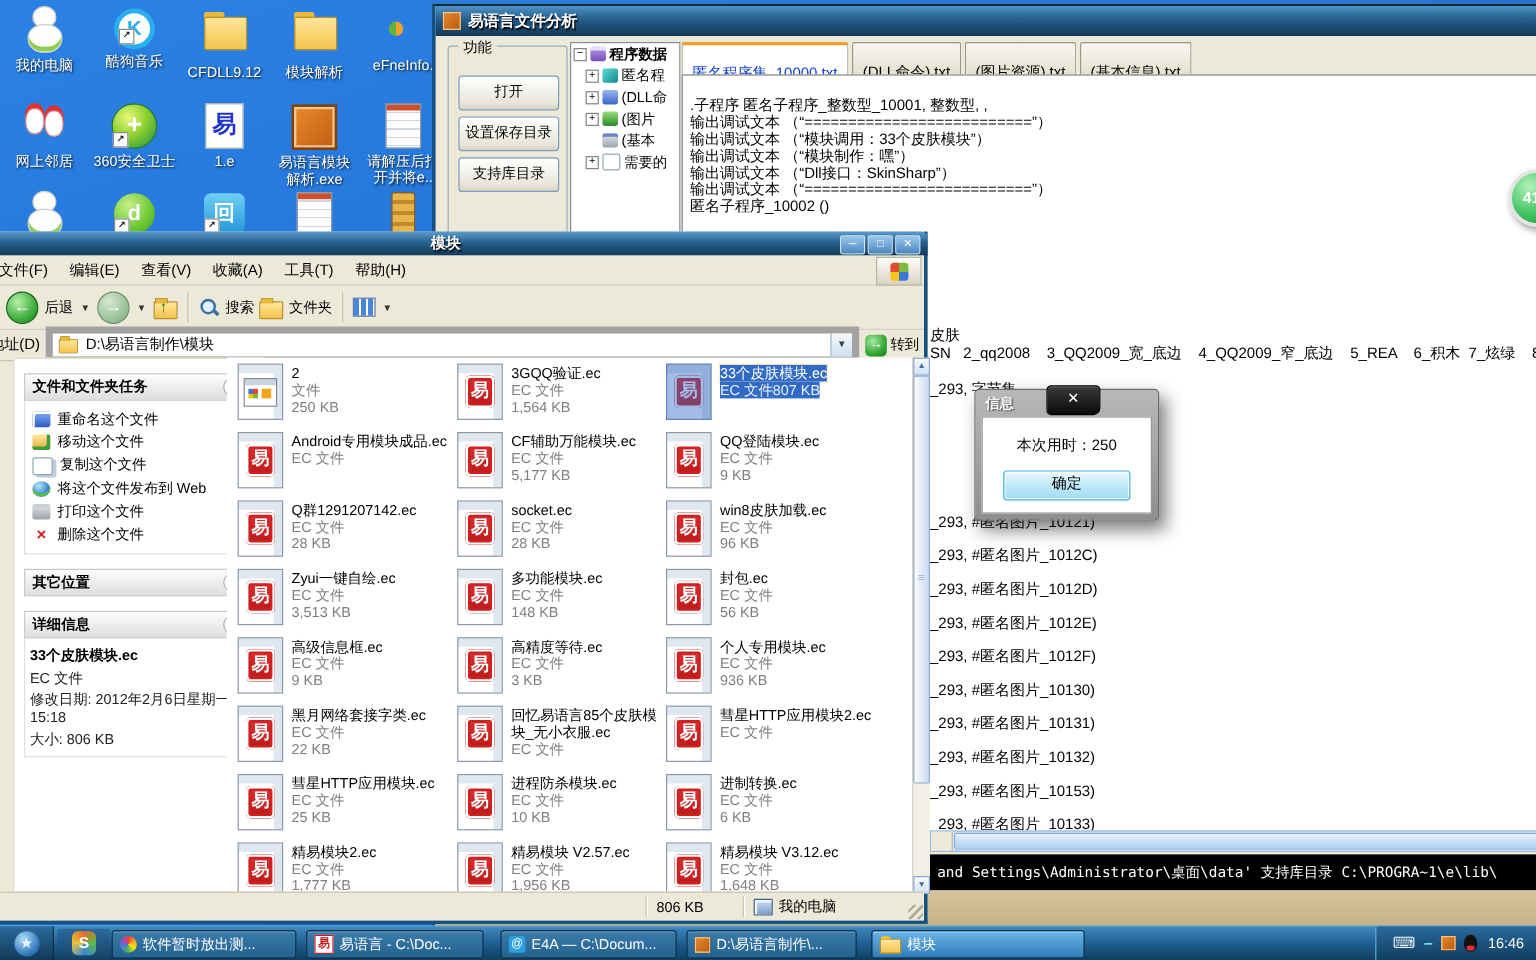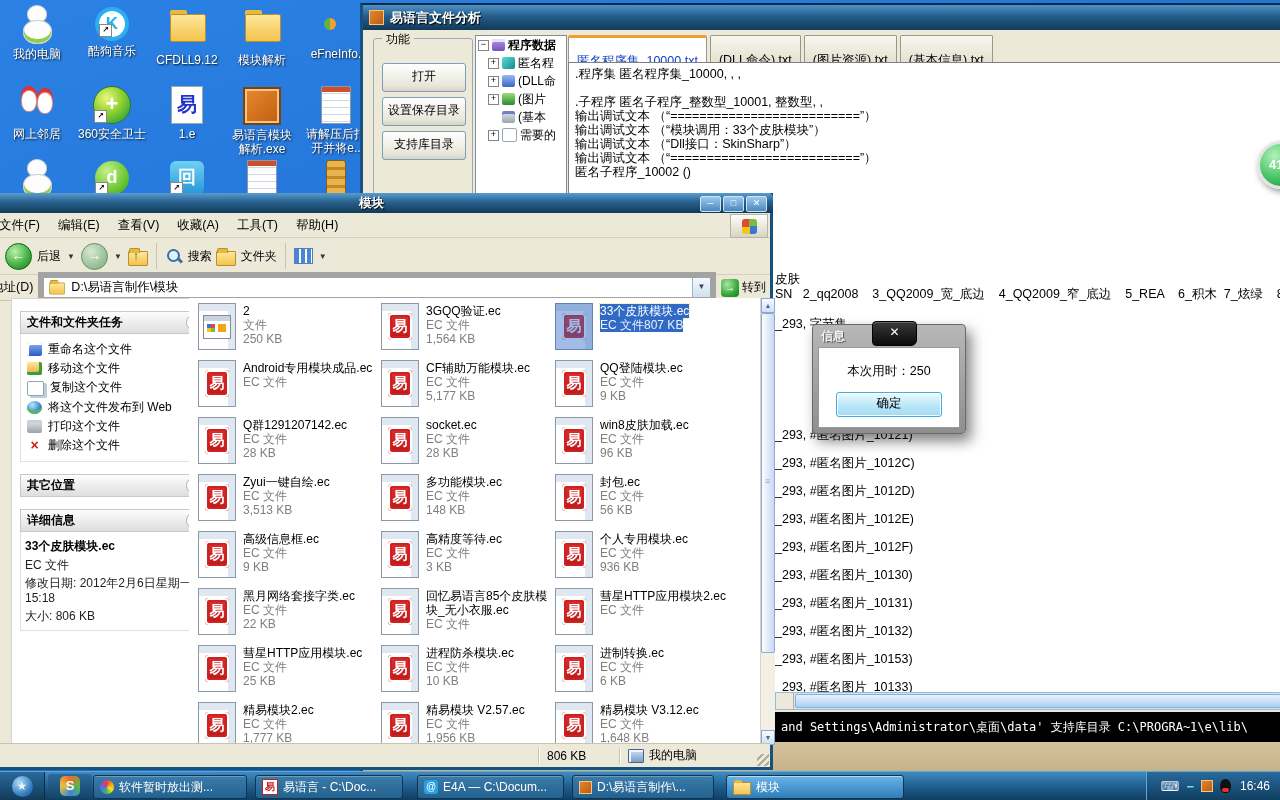--- a/index.html
+++ b/index.html
@@ -266,21 +266,21 @@
           <div>需要的</div>
         </div>
       </div>
     <div class="tabbar" id="tabbar">
         <div class="tab active">匿名程序集_10000.txt</div>
         <div class="tab">(DLL命令).txt</div>
         <div class="tab">(图片资源).txt</div>
         <div class="tab">(基本信息).txt</div>
       </div>
     <div class="textarea">
-      <div class="code" id="code-lines"><div>.程序集 匿名程序集_10000, , ,</div><div>&nbsp;</div><div>.子程序 匿名子程序_整数型_10001, 整数型, ,</div><div>输出调试文本 （“==========================”）</div><div>输出调试文本 （“模块调用：33个皮肤模块”）</div><div>输出调试文本 （“Dll接口：SkinSharp”）</div><div>输出调试文本 （“==========================”）</div><div>匿名子程序_10002 ()</div></div>
+      <div class="code" id="code-lines"><div>&nbsp;</div><div>.子程序 匿名子程序_整数型_10001, 整数型, ,</div><div>输出调试文本 （“==========================”）</div><div>输出调试文本 （“模块调用：33个皮肤模块”）</div><div>输出调试文本 （“模块制作：嘿”）</div><div>输出调试文本 （“Dll接口：SkinSharp”）</div><div>输出调试文本 （“==========================”）</div><div>匿名子程序_10002 ()</div></div>
       <div id="fragments">
           <div class="frag" style="left: 206px; top: 208px;">皮肤</div>
           <div class="frag" style="left: 206px; top: 223px;">SN   2_qq2008    3_QQ2009_宽_底边    4_QQ2009_窄_底边    5_REA    6_积木  7_炫绿    8</div>
           <div class="frag" style="left: 206px; top: 253px;">_293, 字节集, , ,</div>
           <div class="frag" style="left: 206px; top: 364px;">_293, #匿名图片_10121)</div>
           <div class="frag" style="left: 206px; top: 392px;">_293, #匿名图片_1012C)</div>
           <div class="frag" style="left: 206px; top: 420px;">_293, #匿名图片_1012D)</div>
           <div class="frag" style="left: 206px; top: 448px;">_293, #匿名图片_1012E)</div>
           <div class="frag" style="left: 206px; top: 476px;">_293, #匿名图片_1012F)</div>
           <div class="frag" style="left: 206px; top: 504px;">_293, #匿名图片_10130)</div>

